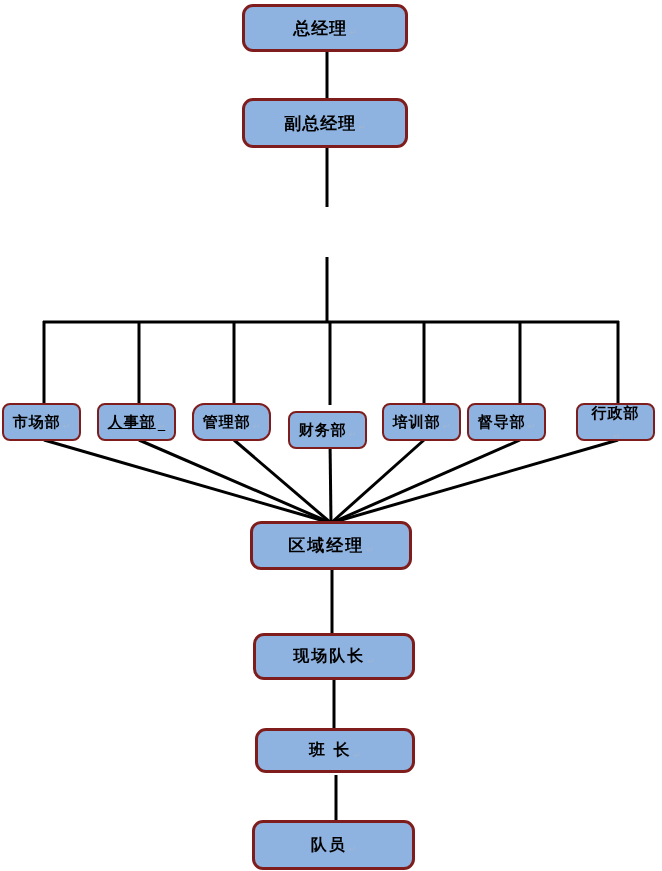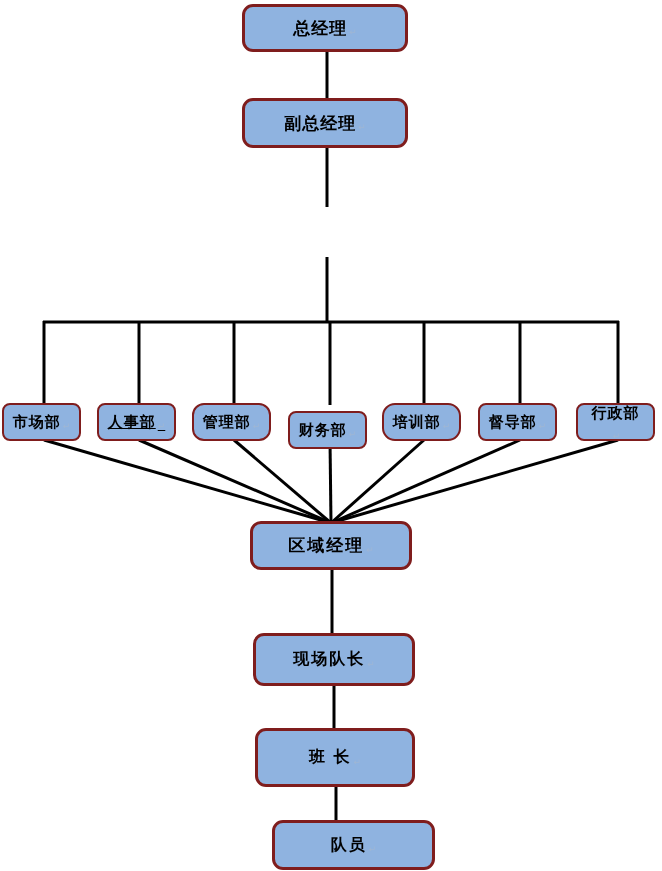--- a/index.html
+++ b/index.html
@@ -34,26 +34,26 @@
     margin-left:2px;
     margin-top:8px;
   }
   
   .n-gm     {left:242px;top:4px;  width:166px;height:48px;font-size:17px;}
   .n-dgm    {left:242px;top:98px; width:166px;height:50px;font-size:17px;align-items:center;}
   .n-office {left:241px;top:205px;width:166px;height:54px;font-size:17px;}
   
   .dept{top:403px;width:79px;height:38px;font-size:15px;border-width:2.5px;border-radius:8px;}
   .n-d1{left:2px;}  .n-d2{left:97px;text-decoration:underline;} .n-d3{left:192px;border-radius:12px;} .n-d4{left:288px;margin-top:8px;}
-  .n-d5{left:382px;border-radius:13px;}.n-d6{left:478px;}.n-d7{left:576px;flex-direction:column;}
+  .n-d5{left:382px;}.n-d6{left:467px;}.n-d7{left:576px;flex-direction:column;}
   
   .n-regional{left:250px;top:521px;width:162px;height:49px;font-size:17px;letter-spacing:2px;font-family:Liberation Serif, serif;}
-  .n-site    {left:253px;top:633px;width:162px;height:53px;font-size:16px;letter-spacing:2px;}
-  .n-squad   {left:255px;top:728px;width:160px;height:59px;font-size:16px;letter-spacing:2px;}
-  .n-team    {left:252px;top:820px;width:163px;height:50px;font-size:16px;letter-spacing:2px;margin-left:20px;}
+  .n-site    {left:253px;top:633px;width:162px;height:47px;font-size:16px;letter-spacing:2px;}
+  .n-squad   {left:255px;top:728px;width:160px;height:45px;font-size:16px;letter-spacing:2px;}
+  .n-team    {left:252px;top:820px;width:163px;height:50px;font-size:16px;letter-spacing:2px;}
 </style>
 </head>
 <body>
 
 <div id="canvas">
 
   <svg id="lines" viewBox="0 0 662 871" xmlns="http://www.w3.org/2000/svg">
 
     <line x1="327" y1="50" x2="327" y2="100"></line>
     <line x1="327" y1="146" x2="327" y2="207"></line>

